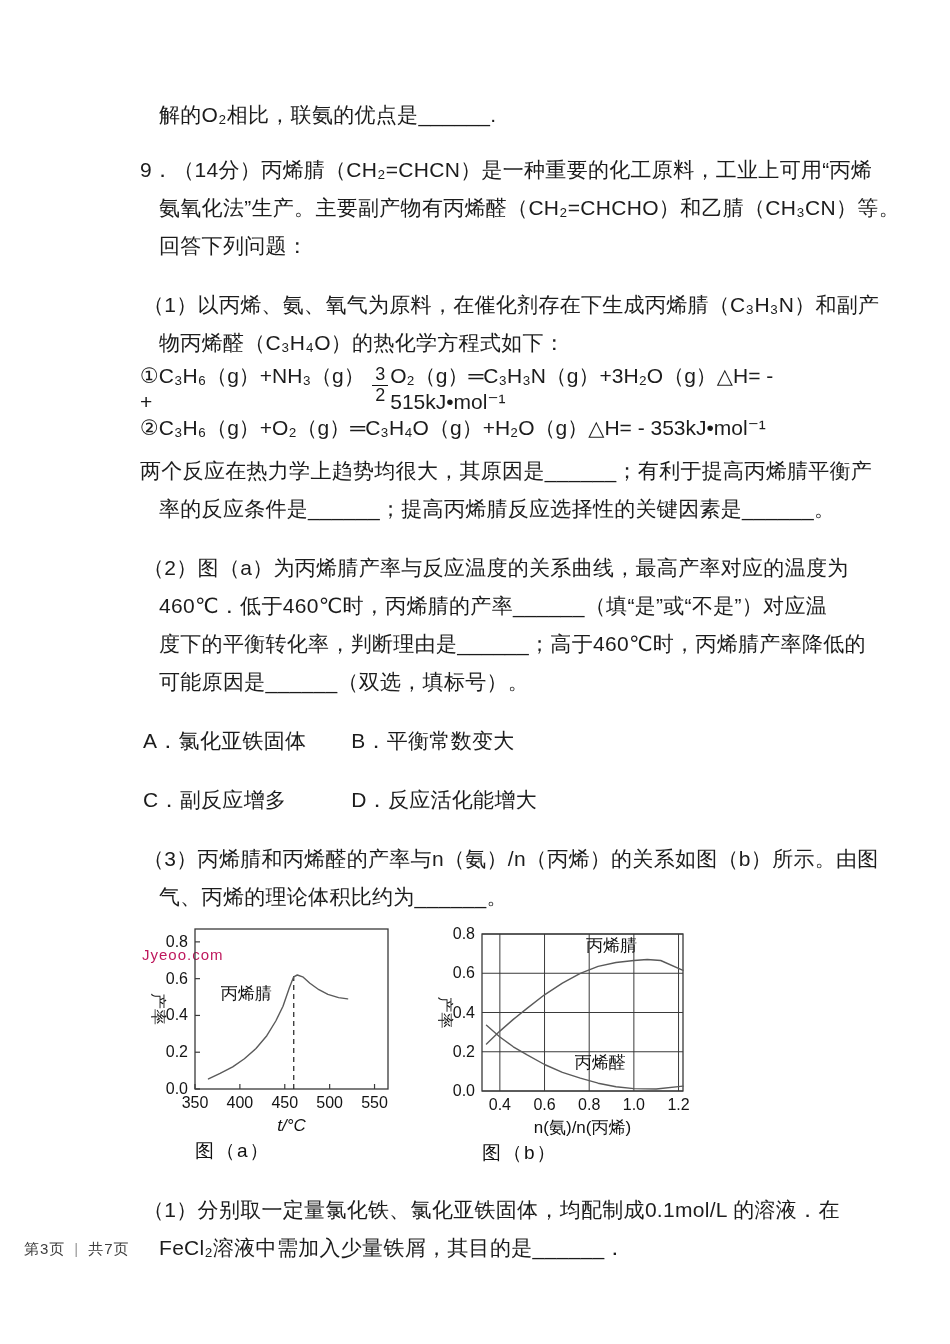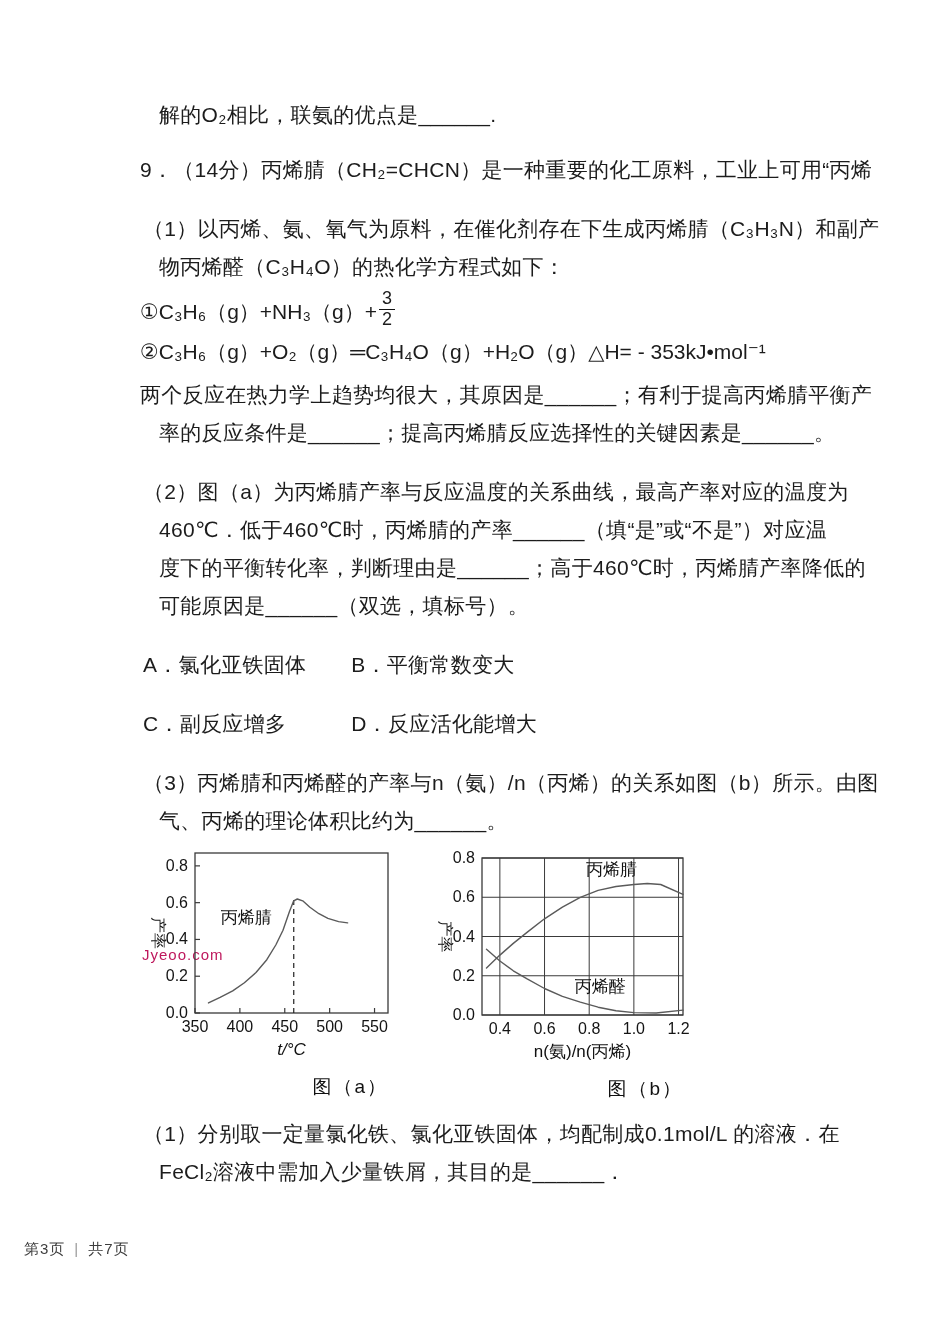--- a/index.html
+++ b/index.html
@@ -37,21 +37,21 @@
     transform:translateY(-3px);
   }
   .frac .fnum{border-bottom:1.6px solid #111;padding:0 3px;}
   .frac .fden{padding:0 3px;}
   .optA{display:inline-block;width:202px;}
   .figs{position:relative;height:254px;}
   .figure{position:absolute;top:6px;}
   .figure.fa{left:0px;width:270px;}
   .figure.fb{left:280px;width:290px;}
   .caption{
-    font-size:19px;text-align:right;margin-top:12px;
+    font-size:19px;text-align:left;margin-top:0;
     letter-spacing:2px;color:#111;
   }
   .cap-a{width:193px;margin-left:55px;}
   .cap-b{width:201px;margin-left:62px;}
   #watermark{
     position:absolute;left:142px;top:946px;
     font-size:15px;color:#be185d;letter-spacing:1px;
     z-index:0;
   }
   #footer{
@@ -66,29 +66,32 @@
 </head>
 <body>
 
 <div id="page">
 
   <div id="watermark">Jyeoo.com</div>
 
   <div id="doc">
     <div class="ln ind">解的O₂相比，联氨的优点是______.</div>
     <div class="ln gap">9．（14分）丙烯腈（CH₂=CHCN）是一种重要的化工原料，工业上可用“丙烯</div>
+    <div class="ln ind">氨氧化法”生产。主要副产物有丙烯醛（CH₂=CHCHO）和乙腈（CH₃CN）等。</div>
+    <div class="ln ind">回答下列问题：</div>
     <div class="ln ind4">（1）以丙烯、氨、氧气为原料，在催化剂存在下生成丙烯腈（C₃H₃N）和副产</div>
     <div class="ln ind">物丙烯醛（C₃H₄O）的热化学方程式如下：</div>
 
     <div class="eq">
       <span>①C₃H₆（g）+NH₃（g）+</span>
       <span class="frac">
         <span class="fnum">3</span>
         <span class="fden">2</span>
       </span>
+      <span>O₂（g）═C₃H₃N（g）+3H₂O（g）△H= - 515kJ•mol⁻¹</span>
     </div>
 
     <div class="eq2">
       <span>②C₃H₆（g）+O₂（g）═C₃H₄O（g）+H₂O（g）△H= - 353kJ•mol⁻¹</span>
     </div>
 
     <div class="ln">两个反应在热力学上趋势均很大，其原因是______；有利于提高丙烯腈平衡产</div>
     <div class="ln ind">率的反应条件是______；提高丙烯腈反应选择性的关键因素是______。</div>
     <div class="ln ind4">（2）图（a）为丙烯腈产率与反应温度的关系曲线，最高产率对应的温度为</div>
     <div class="ln ind">460℃．低于460℃时，丙烯腈的产率______（填“是”或“不是”）对应温</div>

